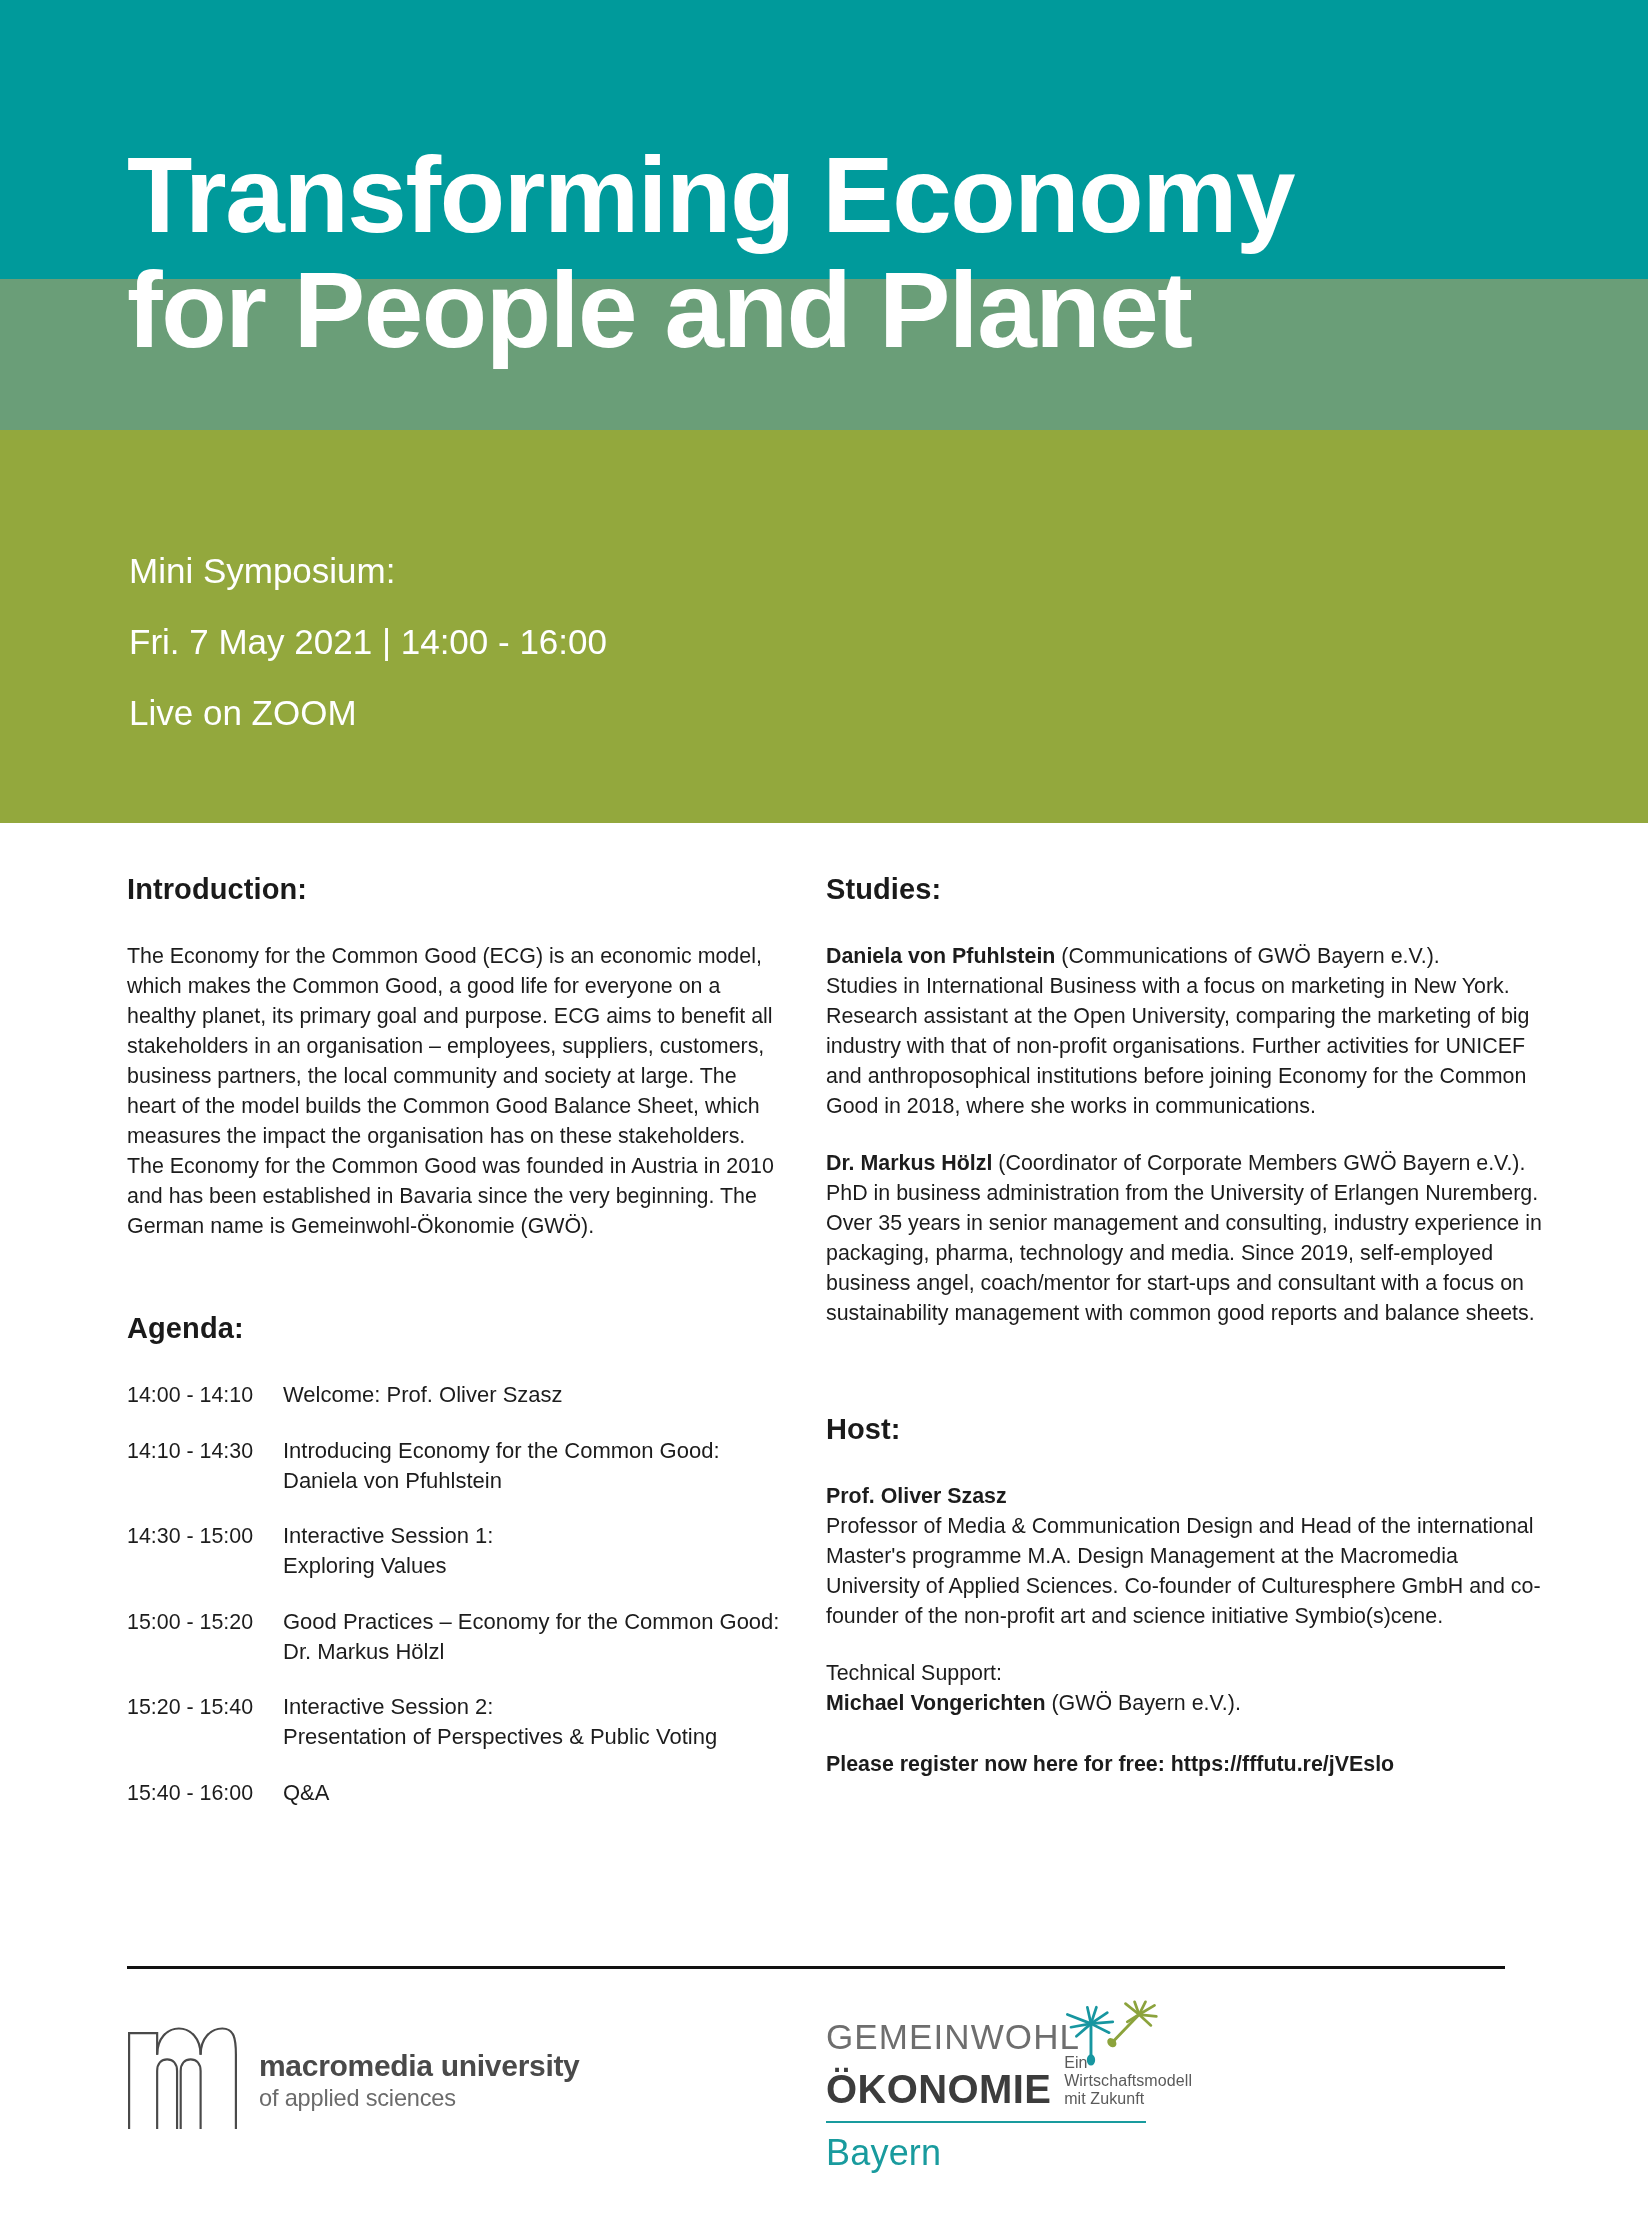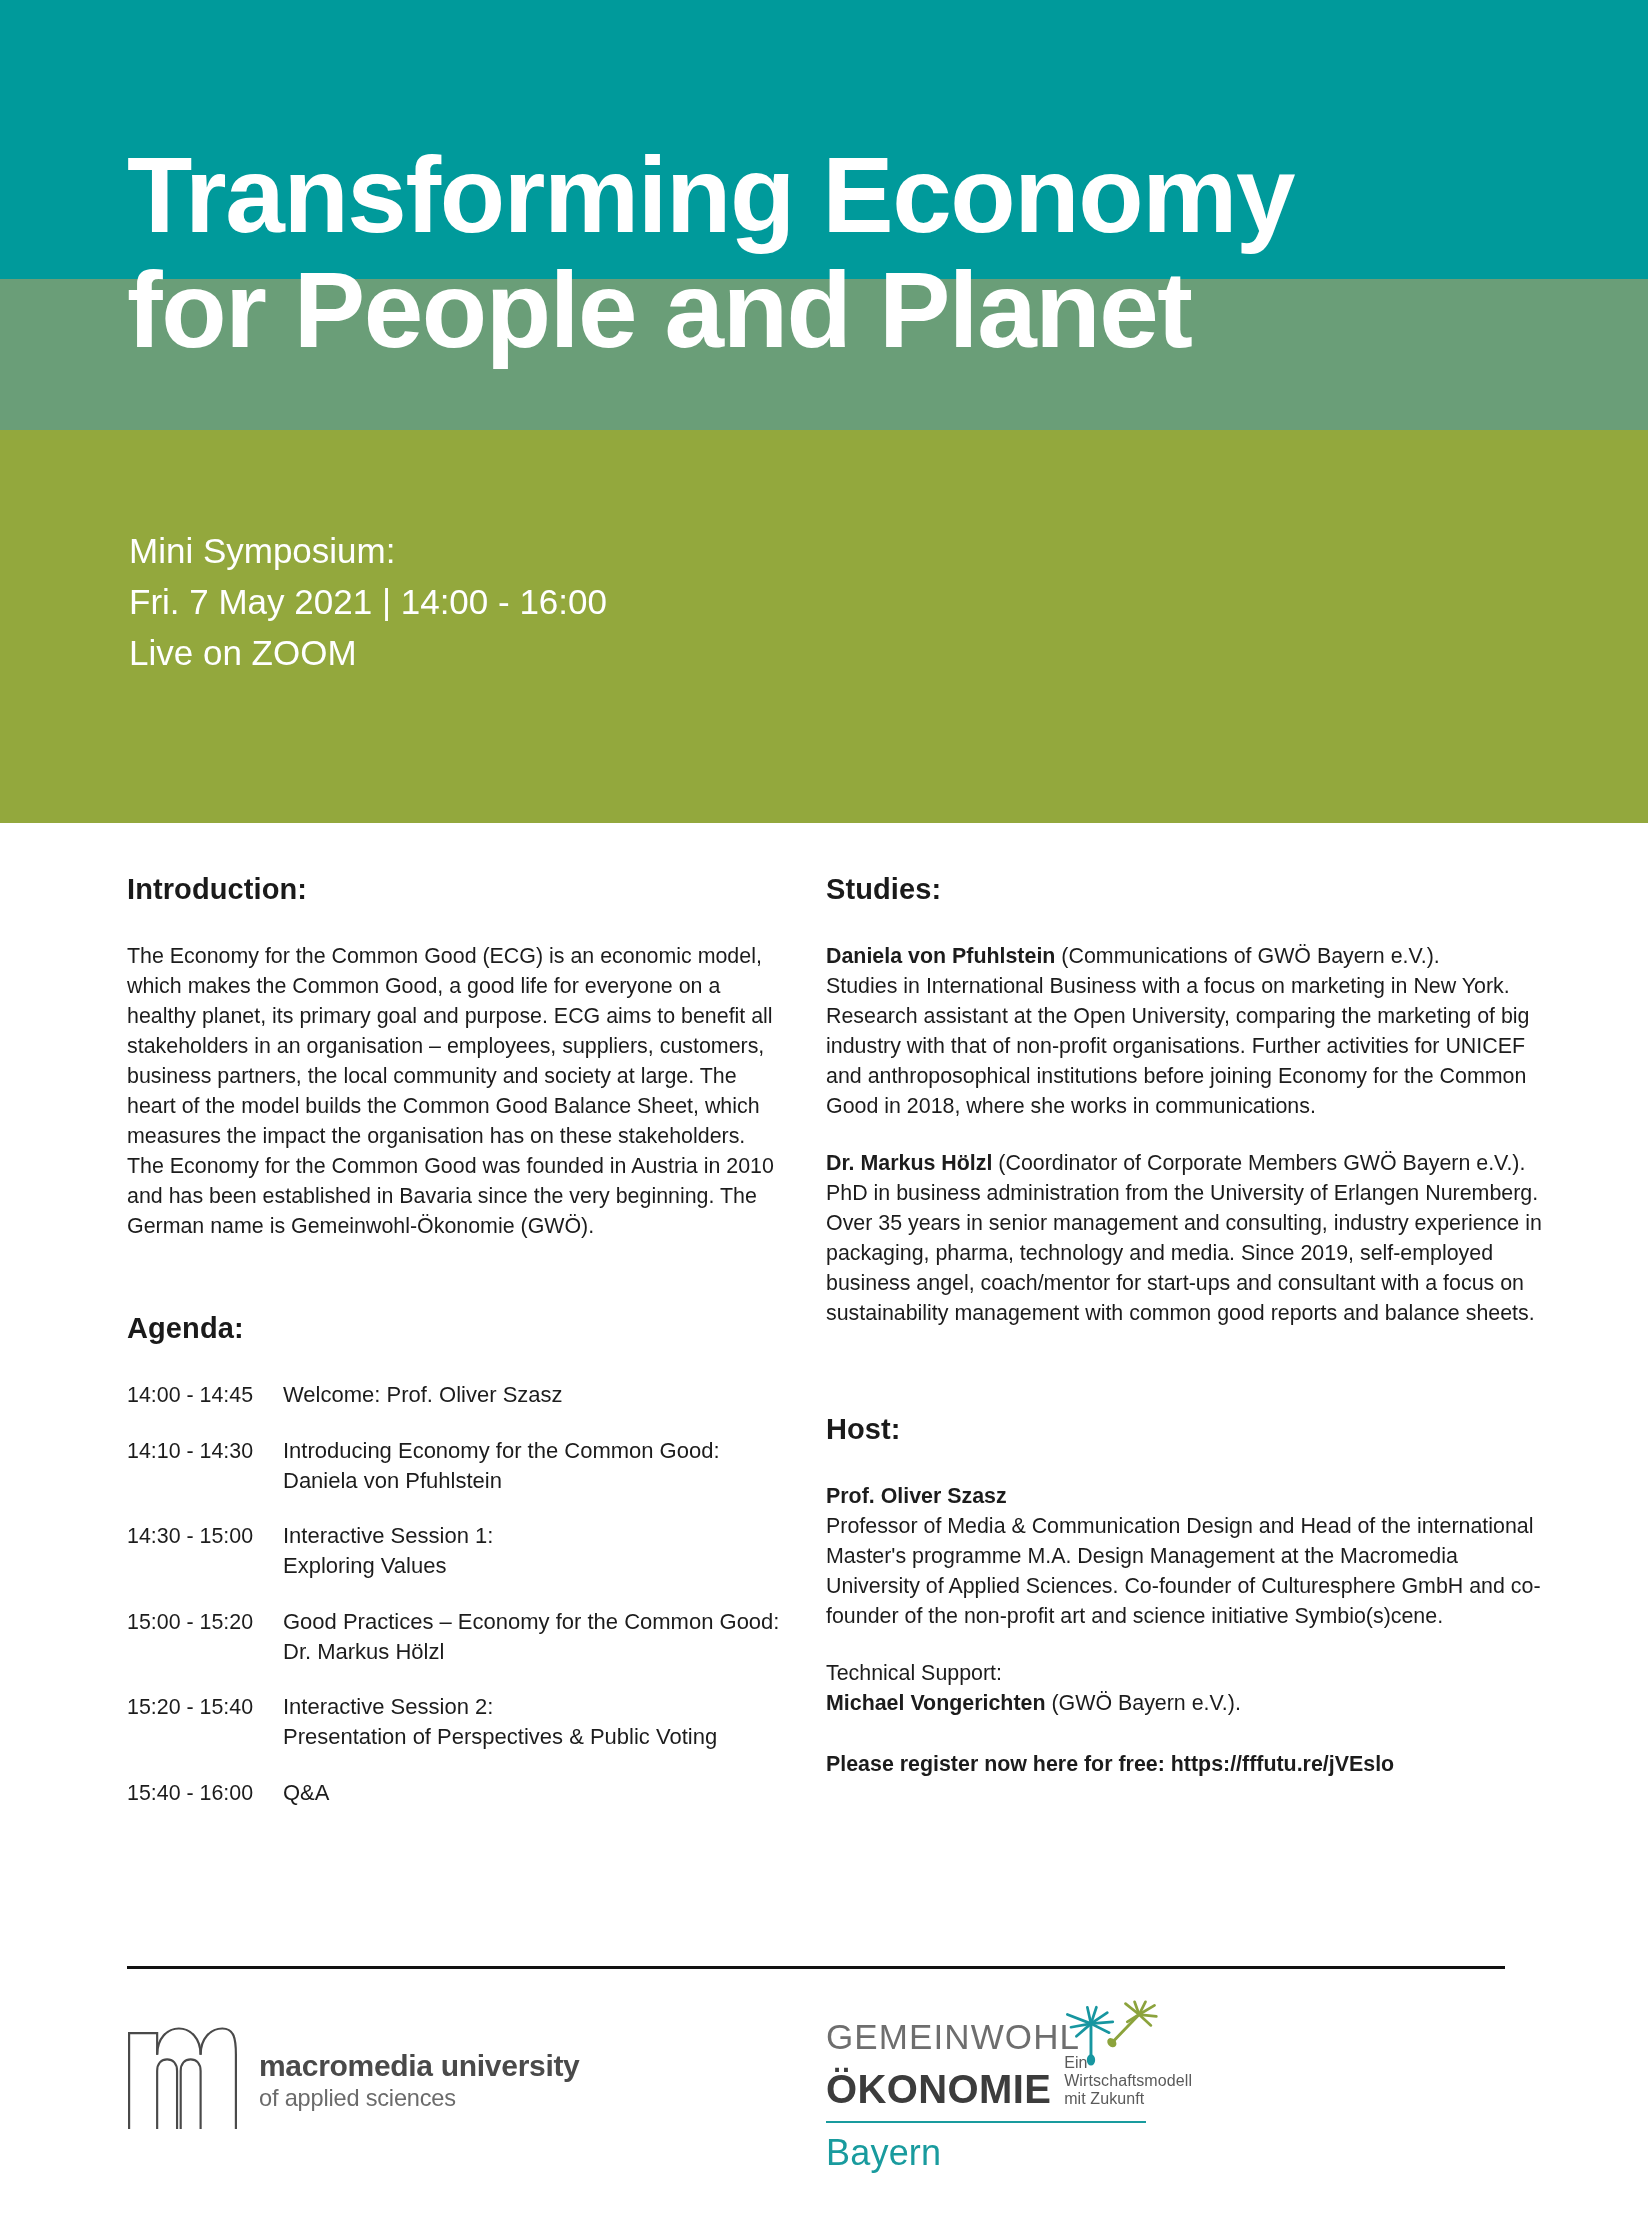--- a/index.html
+++ b/index.html
@@ -54,20 +54,21 @@
     top: 525px;
     width: 1273px;
     z-index: 5;
   }
   .subtitle-line {
     font-size: 35px;
     line-height: 51px;
     color: #ffffff;
     font-weight: 400;
     white-space: nowrap;
+    margin-top: 20px;
   }
 
   
   .col {
     position: absolute;
     top: 873px;
   }
   .col-left  { left: 127px;  width: 655px; }
   .col-right { left: 826px;  width: 718px; }
 
@@ -255,21 +256,21 @@
 
     <div class="section-heading">Introduction:</div>
     <p class="para">The Economy for the Common Good (ECG) is an economic model, which makes the Common Good, a good life for everyone on a healthy planet, its primary goal and purpose. ECG aims to benefit all stakeholders in an organisation – employees, suppliers, customers, business partners, the local community and society at large. The heart of the model builds the Common Good Balance Sheet, which measures the impact the organisation has on these stakeholders. The Economy for the Common Good was founded in Austria in 2010 and has been established in Bavaria since the very beginning. The German name is Gemeinwohl-Ökonomie (GWÖ).</p>
 
     <div class="agenda-section">
       <div class="section-heading">Agenda:</div>
 
       <div class="agenda-block">
 
         <div class="agenda-row">
-          <div class="agenda-time">14:00 - 14:45</div>
+          <div class="agenda-time">14:00 - 14:10</div>
           <div class="agenda-desc">
             <span>Welcome: Prof. Oliver Szasz</span>
           </div>
         </div>
 
         <div class="agenda-row">
           <div class="agenda-time">14:10 - 14:30</div>
           <div class="agenda-desc">
             <span>Introducing Economy for the Common Good:</span>
             <span class="sub">Daniela von Pfuhlstein</span>

